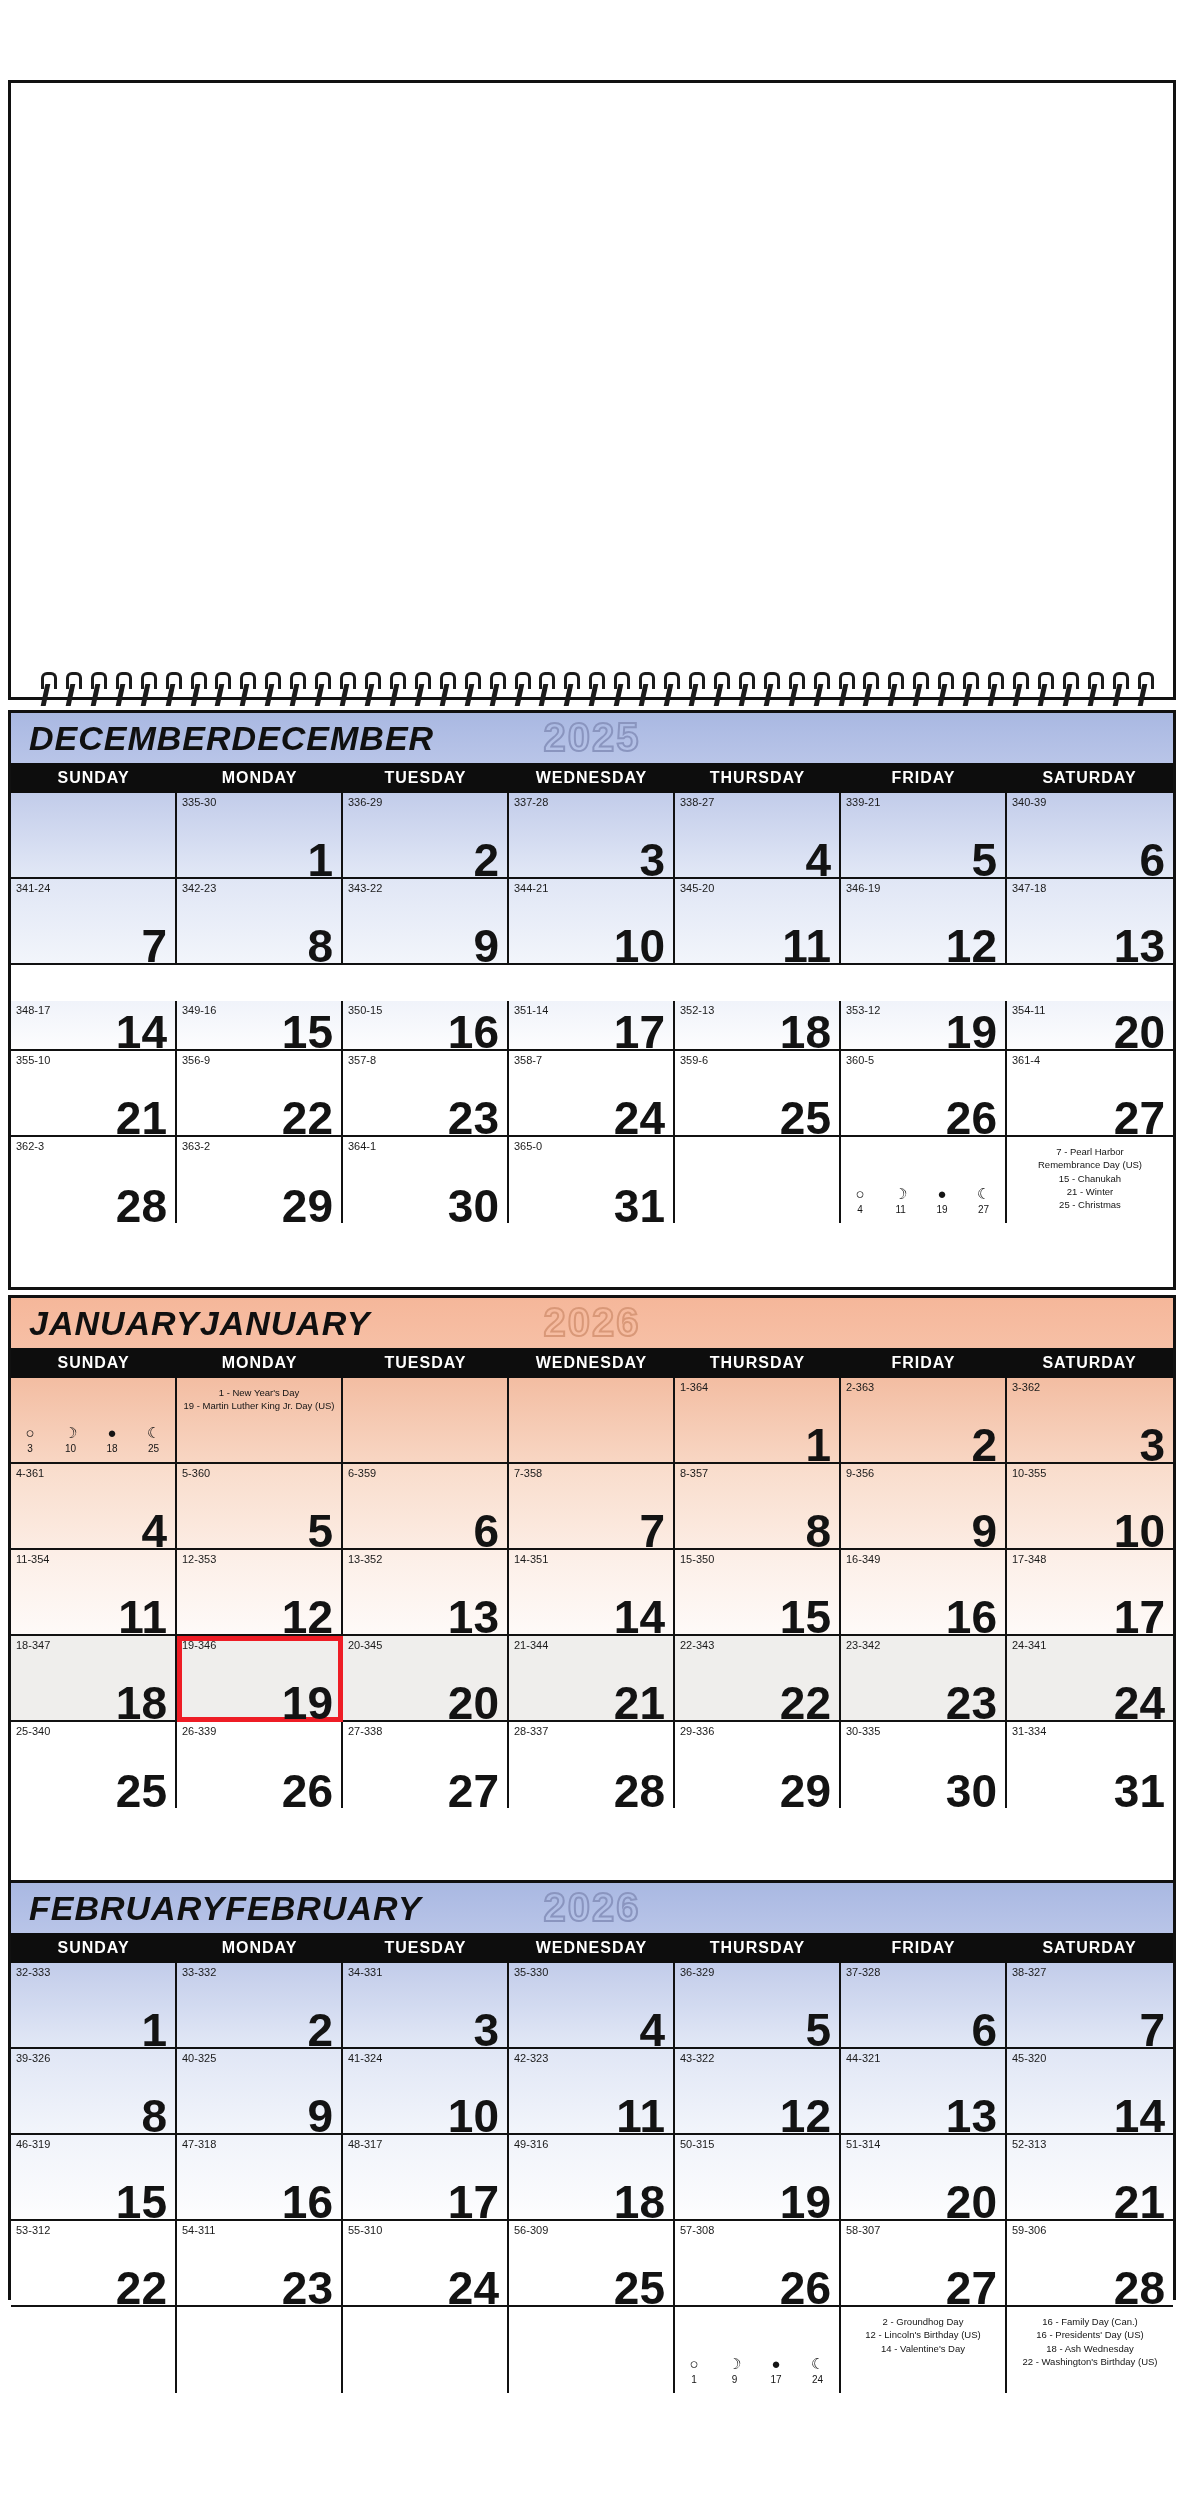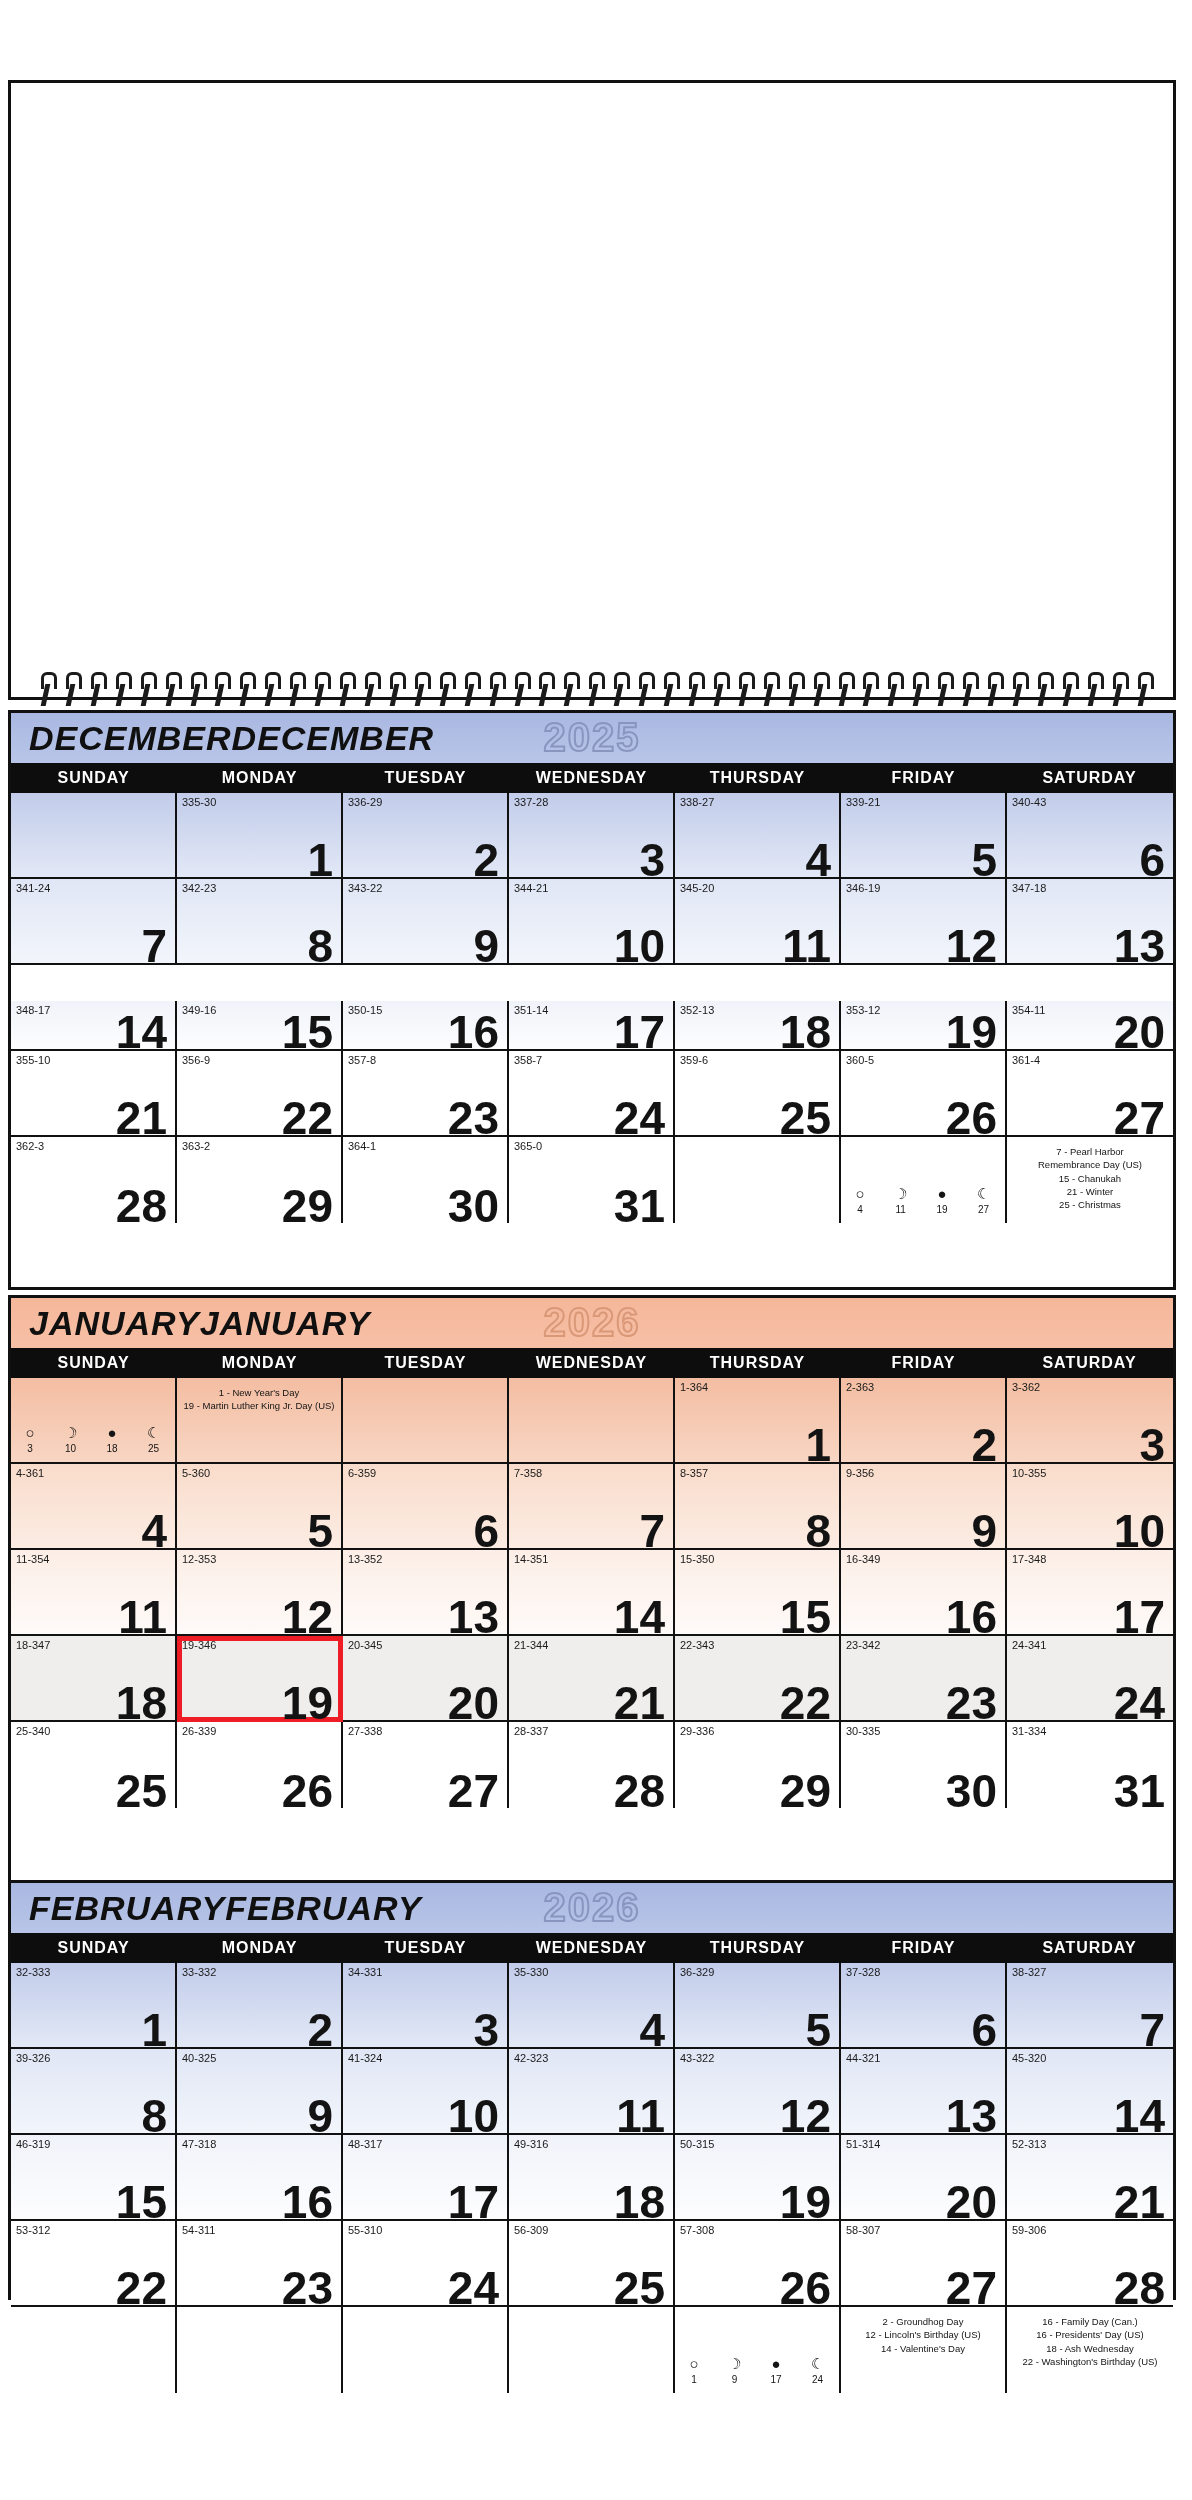--- a/index.html
+++ b/index.html
@@ -303,21 +303,21 @@
         </div>
         <div class="cell r0">
           <div class="jul">338-27</div>
           <div class="daynum">4</div>
         </div>
         <div class="cell r0">
           <div class="jul">339-21</div>
           <div class="daynum">5</div>
         </div>
         <div class="cell r0">
-          <div class="jul">340-43</div>
+          <div class="jul">340-39</div>
           <div class="daynum">6</div>
         </div>
         <div class="cell r1">
           <div class="jul">341-24</div>
           <div class="daynum">7</div>
         </div>
         <div class="cell r1">
           <div class="jul">342-23</div>
           <div class="daynum">8</div>
         </div>

